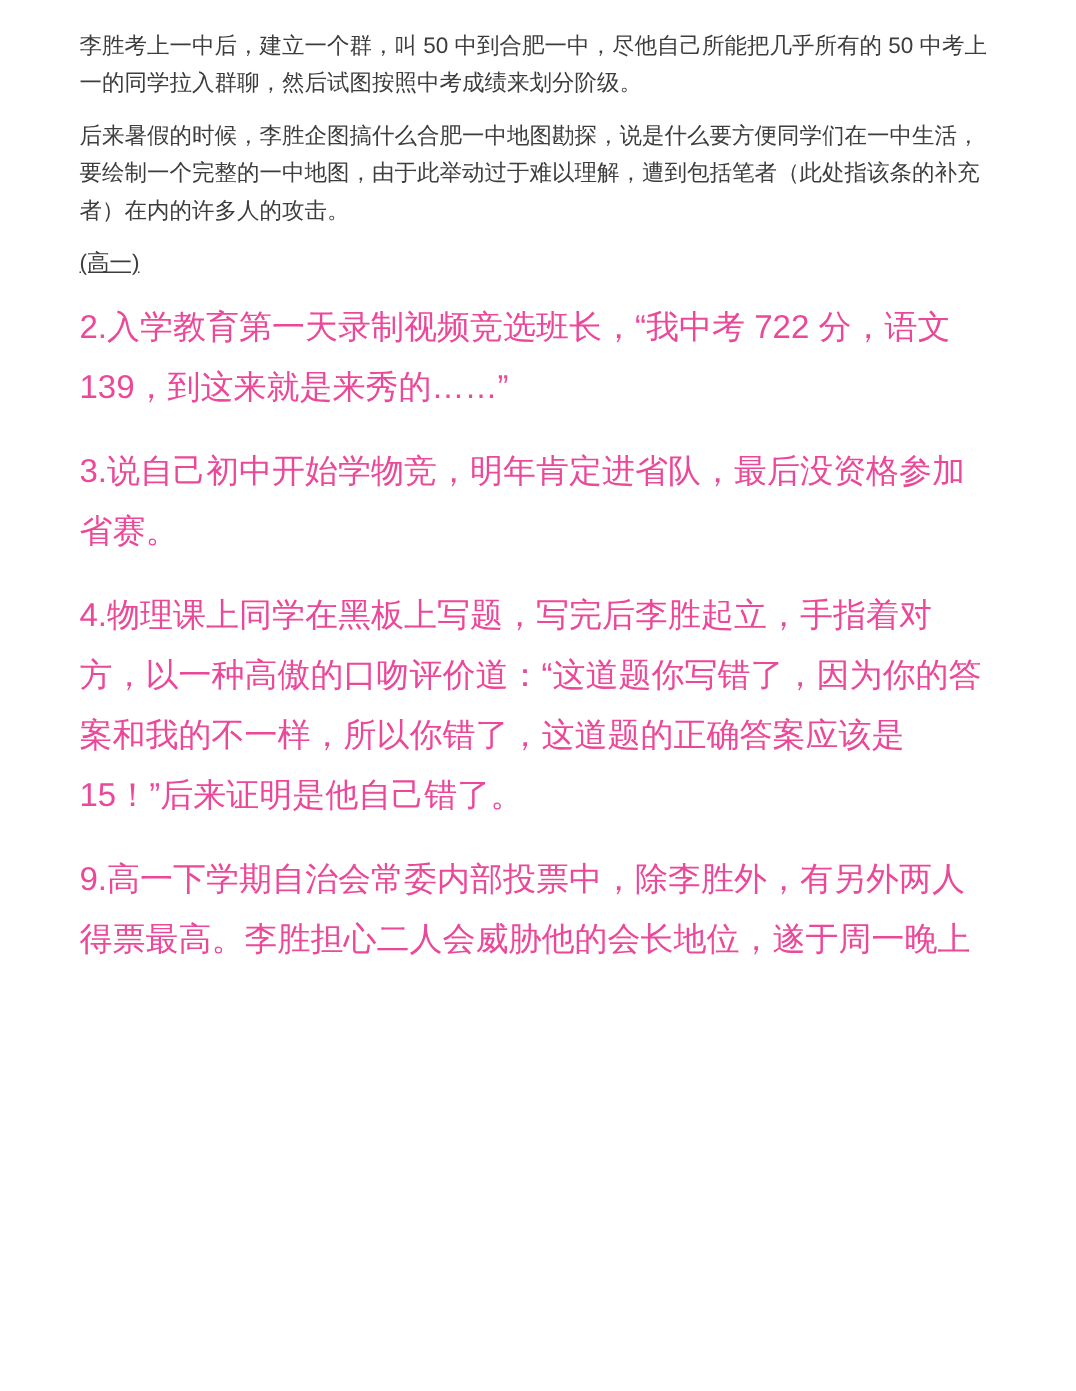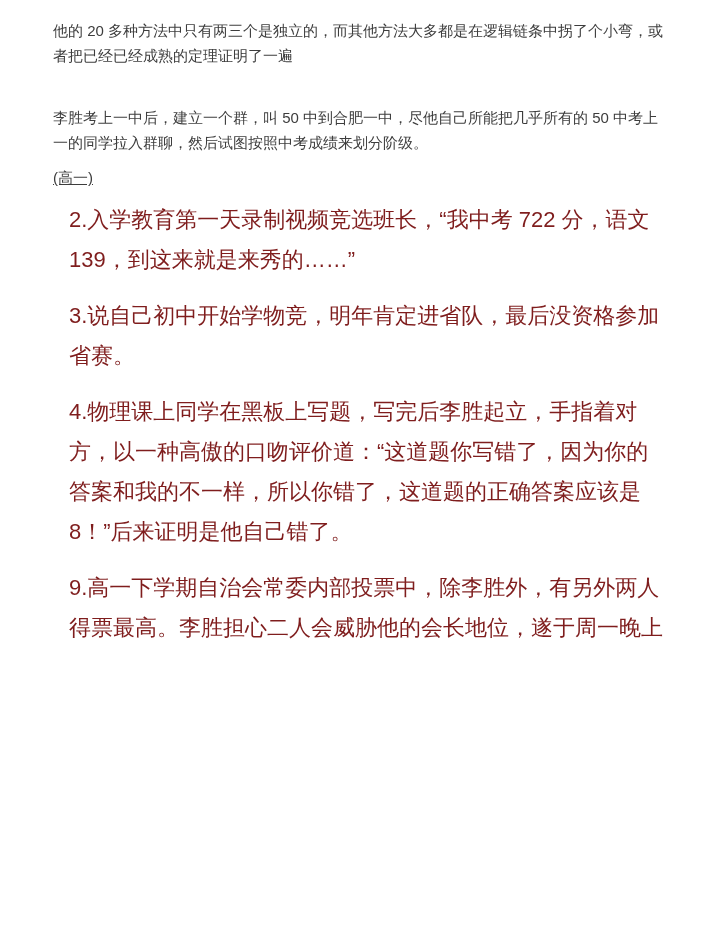--- a/index.html
+++ b/index.html
@@ -33,36 +33,36 @@
   .section-label {
     font-size: 16px;
     line-height: 25px;
     color: #3d3d3d;
     margin: 0 0 20px 0;
     text-decoration: underline;
   }
   .items p {
     font-size: 22px;
     line-height: 40px;
-    color: #7f1d1d;
-    margin: 0 0 16px 16px;
+    color: #ec4899;
+    margin: 0 0 16px 0;
     text-align: left;
   }
 </style>
 </head>
 <body>
 
 <div class="page">
 
   <section class="intro">
-    <p class="gap-after">他的 20 多种方法中只有两三个是独立的，而其他方法大多都是在逻辑链条中拐了个小弯，或者把已经已经成熟的定理证明了一遍</p>
     <p>李胜考上一中后，建立一个群，叫 50 中到合肥一中，尽他自己所能把几乎所有的 50 中考上一的同学拉入群聊，然后试图按照中考成绩来划分阶级。</p>
+    <p>后来暑假的时候，李胜企图搞什么合肥一中地图勘探，说是什么要方便同学们在一中生活，要绘制一个完整的一中地图，由于此举动过于难以理解，遭到包括笔者（此处指该条的补充者）在内的许多人的攻击。</p>
     <p class="section-label">(高一)</p>
   </section>
 
   <section class="items">
     <p>2.入学教育第一天录制视频竞选班长，“我中考 722 分，语文 139，到这来就是来秀的……”</p>
     <p>3.说自己初中开始学物竞，明年肯定进省队，最后没资格参加省赛。</p>
-    <p>4.物理课上同学在黑板上写题，写完后李胜起立，手指着对方，以一种高傲的口吻评价道：“这道题你写错了，因为你的答案和我的不一样，所以你错了，这道题的正确答案应该是 8！”后来证明是他自己错了。</p>
+    <p>4.物理课上同学在黑板上写题，写完后李胜起立，手指着对方，以一种高傲的口吻评价道：“这道题你写错了，因为你的答案和我的不一样，所以你错了，这道题的正确答案应该是 15！”后来证明是他自己错了。</p>
     <p>9.高一下学期自治会常委内部投票中，除李胜外，有另外两人得票最高。李胜担心二人会威胁他的会长地位，遂于周一晚上</p>
   </section>
 
 </div>
 
 </body></html>

